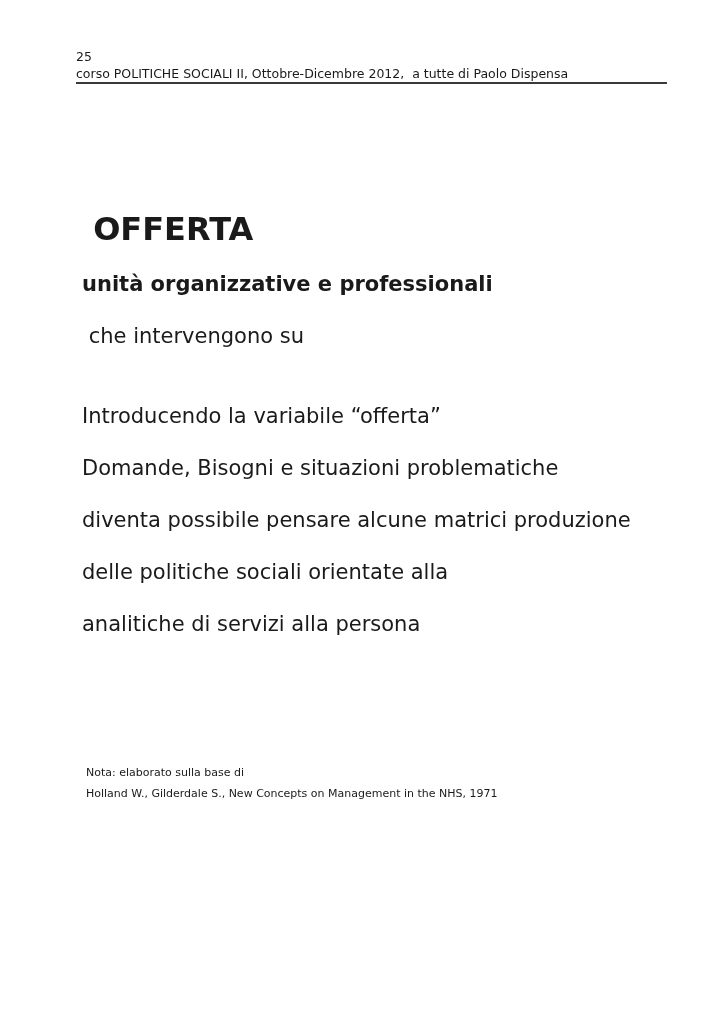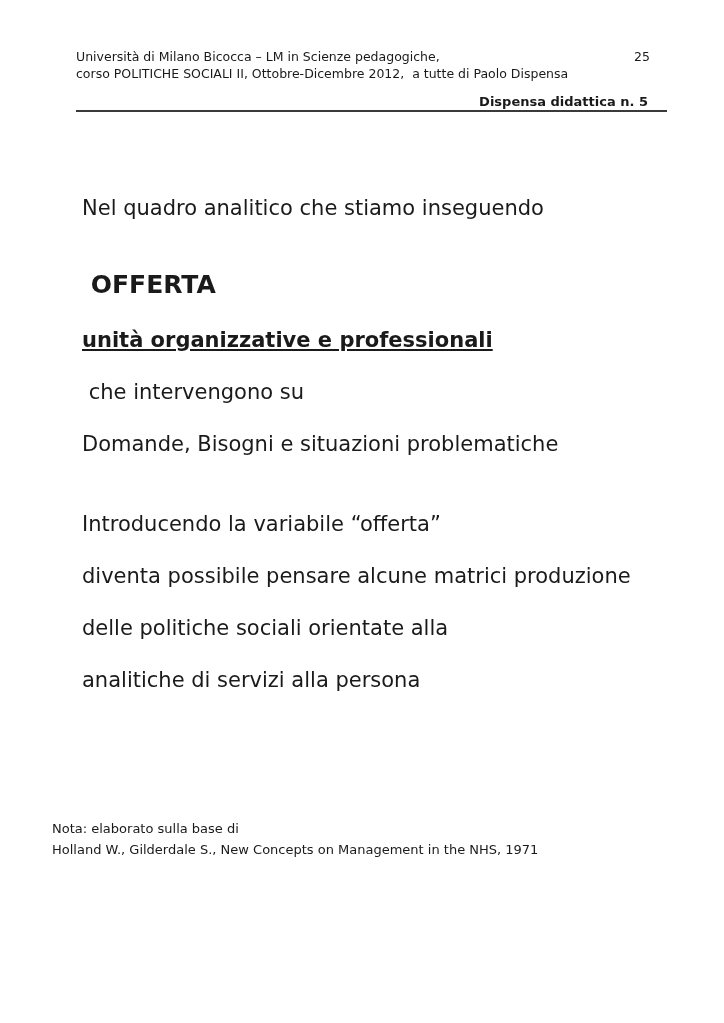--- a/index.html
+++ b/index.html
@@ -43,59 +43,56 @@
     margin-right: 30px;
     padding-top: 82px;         
   }
   .b-line {
     margin: 0;
     font-size: 21px;
     line-height: 28px;
     white-space: pre-wrap;
   }
   .b-keyword {
-    font-size: 25px;
+    font-size: 32px;
     line-height: 34px;
     font-weight: bold;
   }
-  .b-bold { font-weight: bold; text-decoration: underline; }
+  .b-bold { font-weight: bold; }
   .m46 { margin-top: 46px; }
   .m47 { margin-top: 47px; }
   .m24 { margin-top: 24px; }
   .m52 { margin-top: 52px; }
   
   .footer-note {
-    margin-left: 52px;
+    margin-left: 86px;
     margin-top: 124px;
-    font-size: 13px;
+    font-size: 11px;
     line-height: 21px;
   }
   .footer-note p { margin: 0; white-space: pre-wrap; }
 </style>
 </head>
 <body>
 
 <div class="page">
 
   <div class="header">
     <div class="header-row">
-      <span>Università di Milano Bicocca – LM in Scienze pedagogiche,</span>
       <span class="page-number">25</span>
     </div>
     <div class="hdr-line2"><span>corso </span><span class="bold">POLITICHE SOCIALI II</span><span>, Ottobre-Dicembre 2012,  a tutte di </span><span class="bold">Paolo Dispensa</span></div>
-    <div class="edition">Dispensa didattica n. 5</div>
   </div>
 
   <div class="body-text">
-    <p class="b-line">Nel quadro analitico che stiamo inseguendo</p>
     <p class="b-line b-keyword m46"> OFFERTA</p>
     <p class="b-line b-bold m24">unità organizzative e professionali</p>
     <p class="b-line m24"> che intervengono su</p>
+    <p class="b-line m52">Introducendo la variabile “offerta”</p>
     <p class="b-line m24">Domande, Bisogni e situazioni problematiche</p>
-    <p class="b-line m52">Introducendo la variabile “offerta”</p>
     <p class="b-line m24">diventa possibile pensare alcune matrici produzione</p>
     <p class="b-line m24">delle politiche sociali orientate alla</p>
     <p class="b-line m24">analitiche di servizi alla persona</p>
   </div>
 
   <div class="footer-note">
     <p>Nota: elaborato sulla base di</p>
     <p>Holland W., Gilderdale S., New Concepts on Management in the NHS, 1971</p>
   </div>
 

